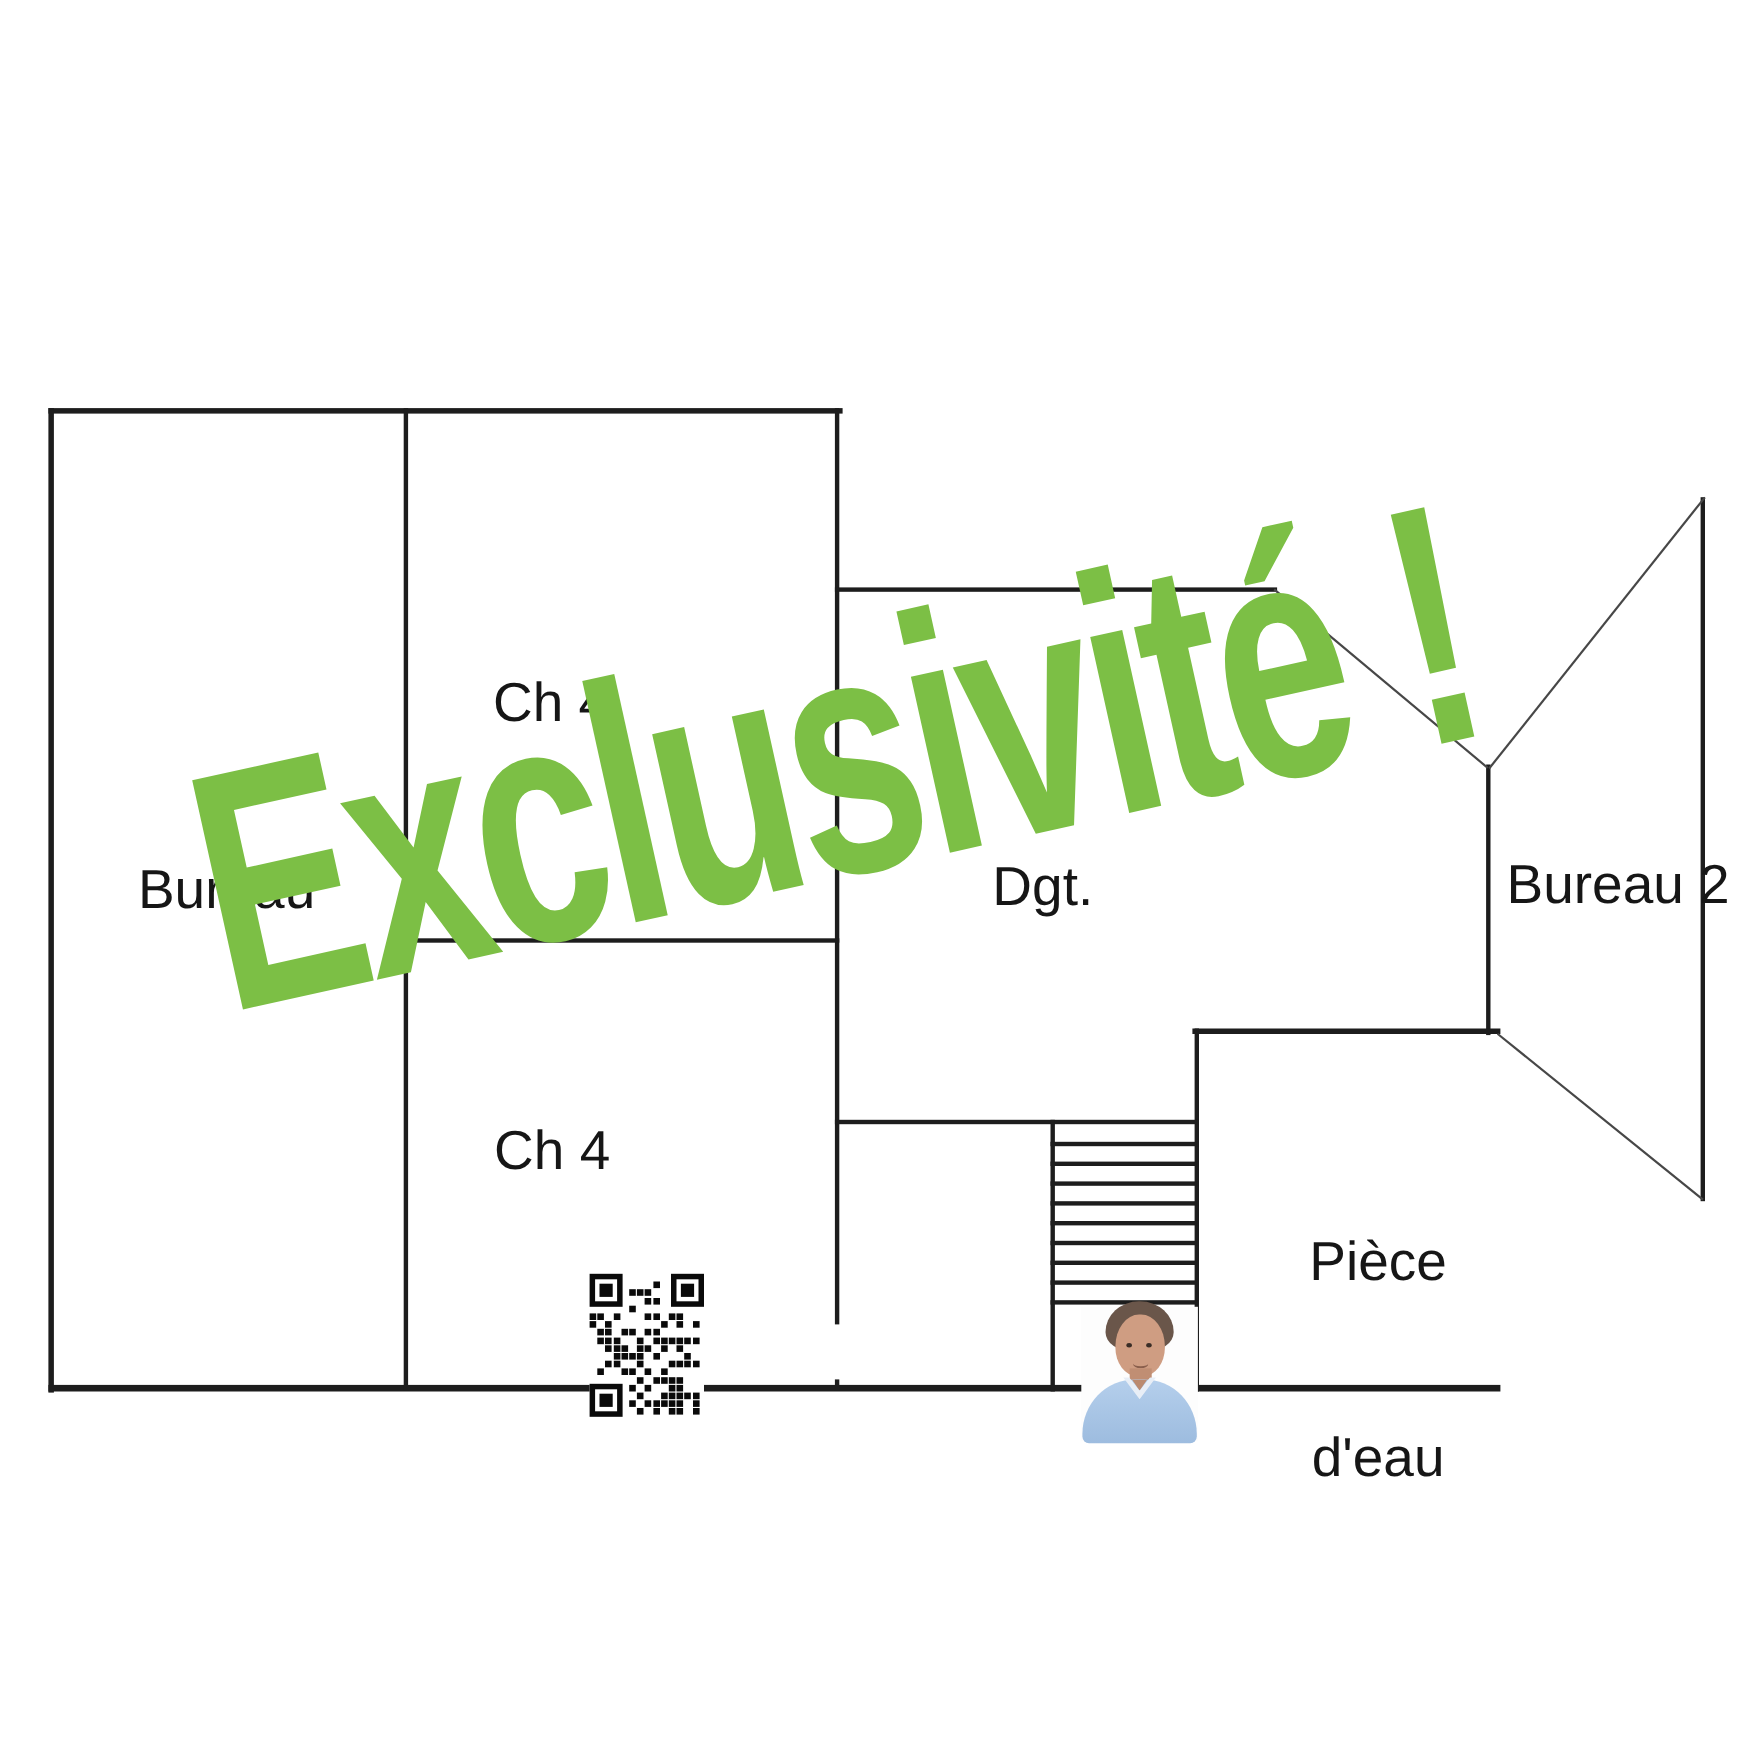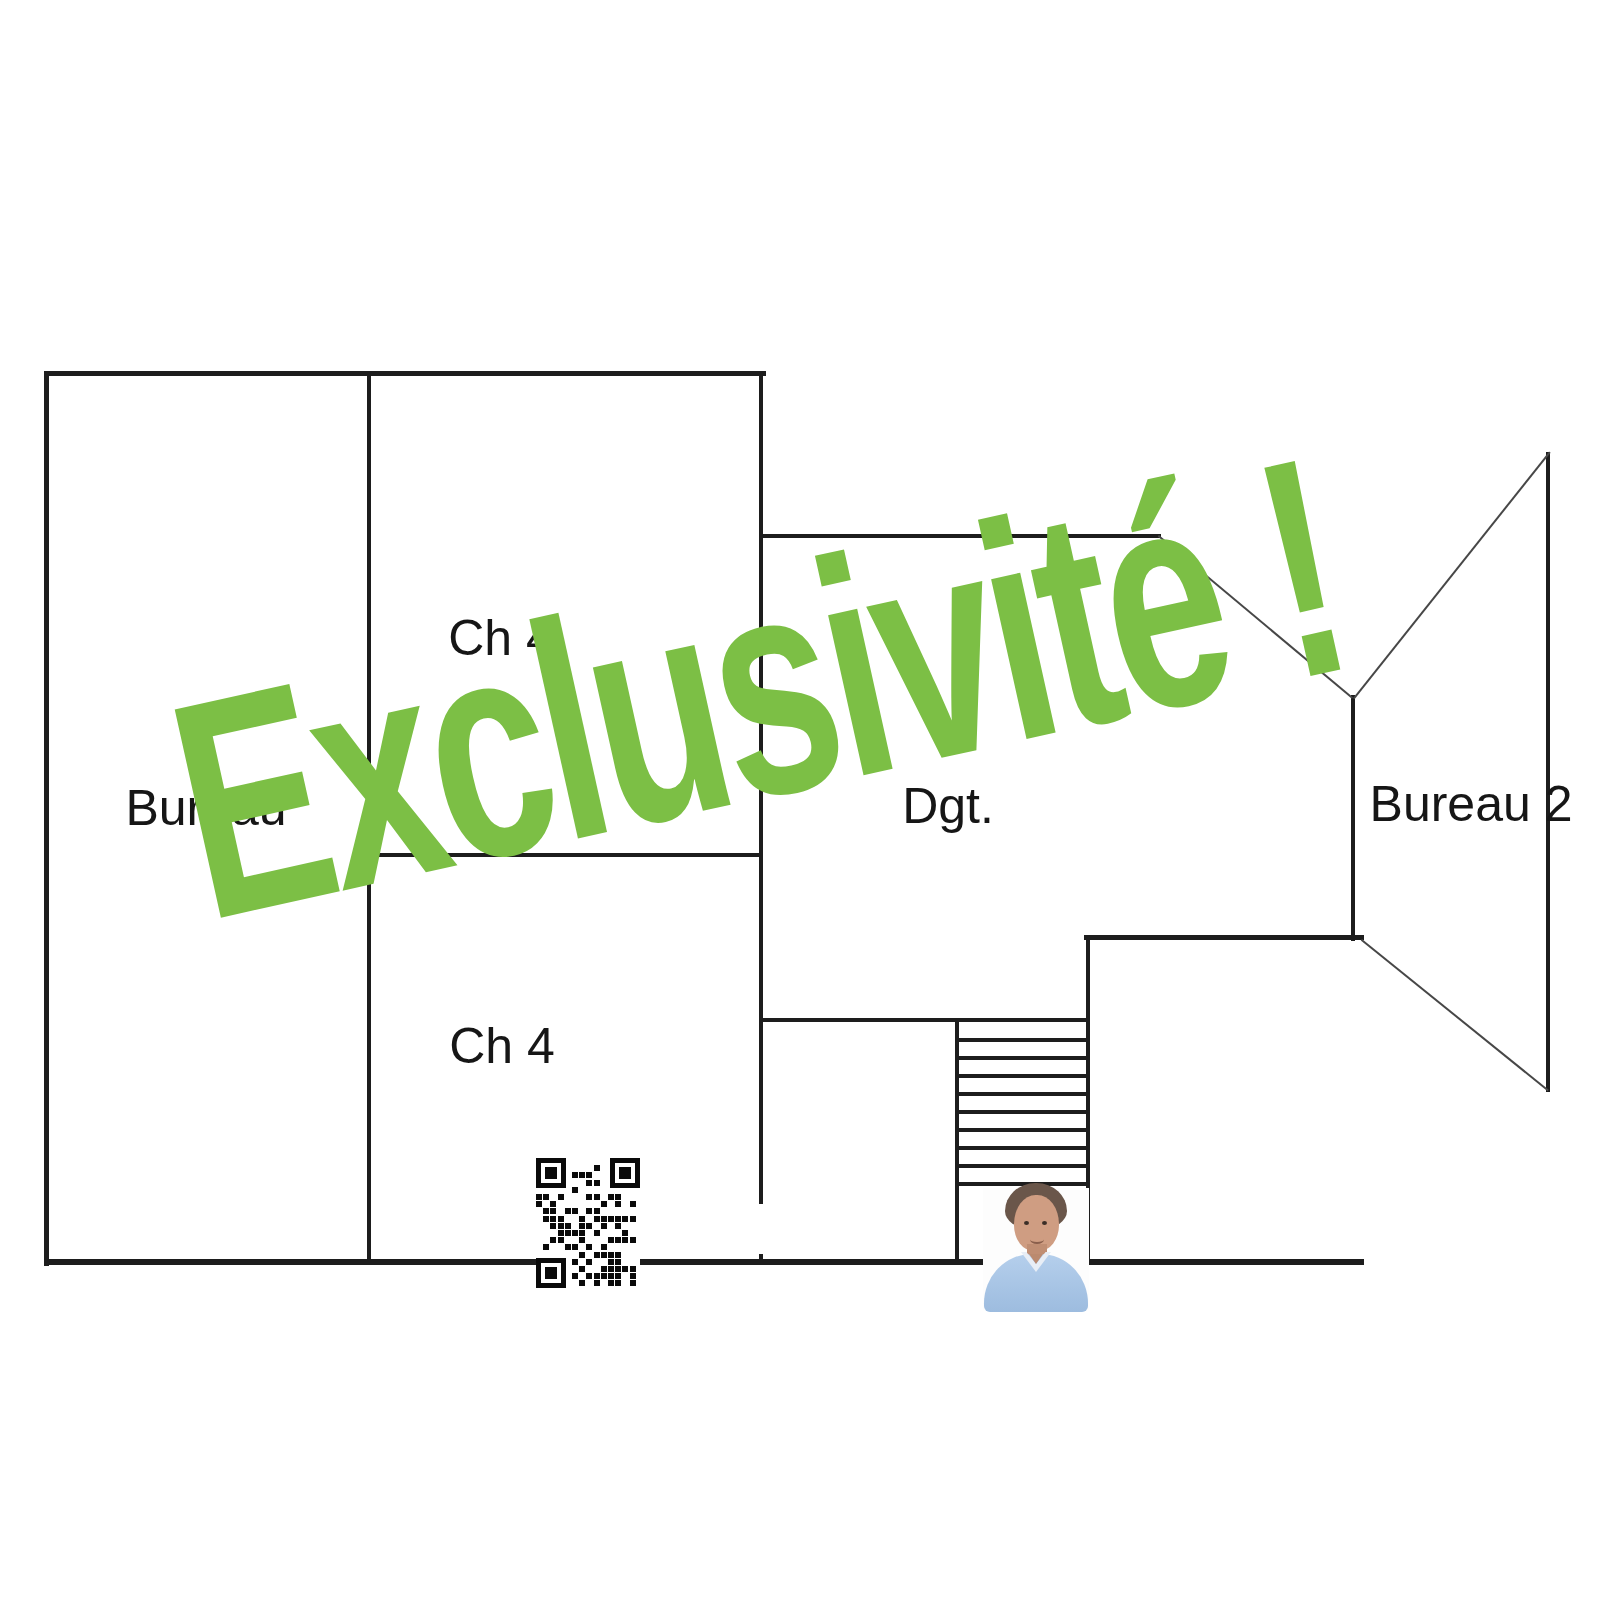--- a/index.html
+++ b/index.html
@@ -79,20 +79,24 @@
   <div class="tread" style="top:1164px;"></div>
   <div class="tread" style="top:1182px;"></div>
 
   <div class="gap" style="left:757px;top:1204px;width:9px;height:50px;"></div>
 
   <div class="room-label" style="left:106px;top:783px;width:200px;">Bureau</div>
   <div class="room-label" style="left:401px;top:613px;width:200px;">Ch 4</div>
   <div class="room-label" style="left:402px;top:1021px;width:200px;">Ch 4</div>
   <div class="room-label" style="left:848px;top:781px;width:200px;text-align:center;">Dgt.</div>
   <div class="room-label" style="left:1321px;top:779px;width:300px;">Bureau 2</div>
+  <div class="room-label two-line" style="left:1125px;top:1014px;width:200px;">
+    <span>Pièce</span><br>
+    <span>d'eau</span>
+  </div>
 
   <div class="qr" id="qr">
     <div class="finder" style="left:0;top:0;">
         <div class="fi"></div>
         <div class="fc"></div>
       </div>
     <div class="finder" style="right:0;top:0;">
         <div class="fi"></div>
         <div class="fc"></div>
       </div>

